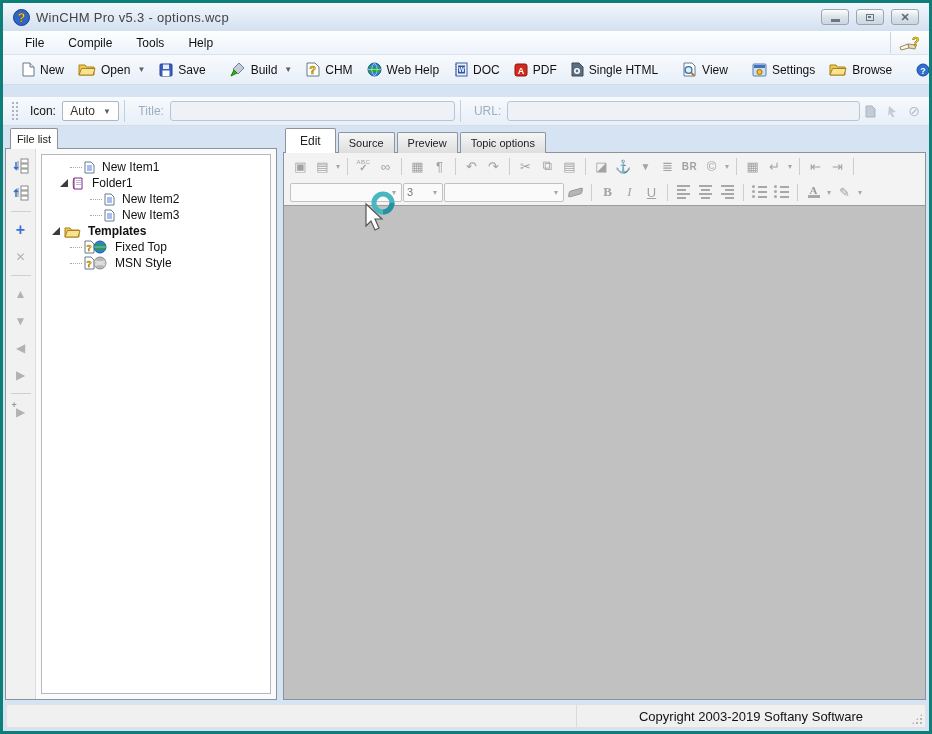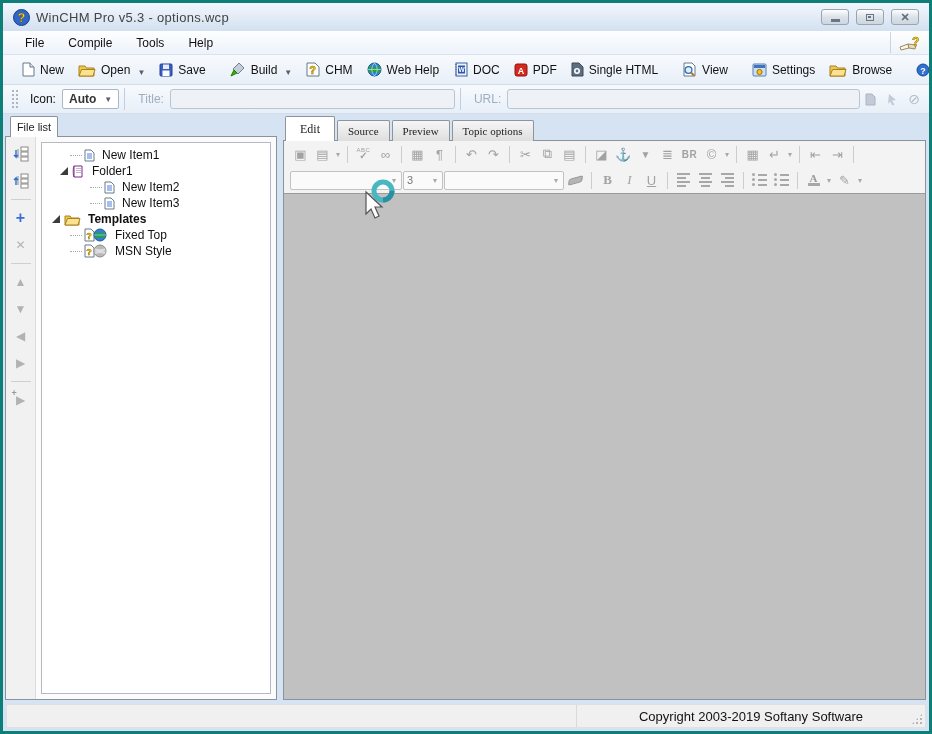--- a/index.html
+++ b/index.html
@@ -19,29 +19,29 @@
 
   
   .menubar { height:24px; flex:0 0 24px; background:linear-gradient(#fdfeff,#edf3fa); border-bottom:1px solid #d9e2ee; display:flex; align-items:center; padding-left:22px; gap:24px; position:relative; }
   .menu-item { font-size:12px; color:#111; cursor:default; }
   .menu-help-btn { position:absolute; right:3px; top:1px; bottom:1px; width:36px; border-left:1px solid #c9d4e2; display:grid; place-items:center; background:linear-gradient(#fefefe,#eef3f9); }
 
   
   .toolbar { background:linear-gradient(#f7fafd,#e8eff8); border-bottom:1px solid #d3dde9; display:flex; align-items:center; }
   .toolbar1 { height:30px; flex:0 0 30px; padding:0 4px; }
   .grip { width:7px; height:20px; margin:0 4px; background-image:radial-gradient(#aab6c4 1px, transparent 1.2px); background-size:4px 4px; }
-  .tbtn { display:flex; align-items:flex-end; gap:5px; padding:3px 7px; border-radius:3px; font-size:12px; color:#111; white-space:nowrap; }
+  .tbtn { display:flex; align-items:center; gap:5px; padding:3px 7px; border-radius:3px; font-size:12px; color:#111; white-space:nowrap; }
   .dd { font-size:8px; color:#55606d; margin-left:2px; }
   .tsep { width:1px; height:22px; background:#c3cedd; margin:0 5px; }
 
   
-  .toolbar2 { height:29px; flex:0 0 29px; padding:12px 4px; }
+  .toolbar2 { height:29px; flex:0 0 29px; padding:12px 4px;margin-top:12px; }
   .fld-label { font-size:12px; color:#111; margin:0 6px 0 8px; }
   .fld-label.dim { color:#9fadc0; }
-  .combo-auto { width:58px; height:20px; background:#fff; border:1px solid #aab7c6; border-radius:2px; display:flex; align-items:center; justify-content:center; gap:6px; font-size:12px; color:#333;font-weight:bold; }
+  .combo-auto { width:58px; height:20px; background:#fff; border:1px solid #aab7c6; border-radius:2px; display:flex; align-items:center; justify-content:center; gap:6px; font-size:12px; color:#333; }
   .fld-input { height:20px; background:#eef2f7; border:1px solid #bac5d3; border-radius:3px; font-size:12px; padding:0 4px; color:#333; }
   .inp-title { width:288px; }
   .inp-url { width:356px; }
   .mini-ico { width:22px; height:20px; display:grid; place-items:center; color:#b3bcc8; font-size:14px; }
 
   
   .main { flex:1; display:flex; padding:2px 3px 2px 2px; gap:6px; min-height:0; }
 
   
   .lpanel { width:272px; flex:0 0 272px; display:flex; flex-direction:column; }
@@ -60,21 +60,21 @@
   .tri-se { width:0; height:0; border:4px solid transparent; border-bottom-color:#3c3c3c; border-right-color:#3c3c3c; }
   .tdash { width:12px; border-top:1px dotted #a8a8a8; }
   .ticon { display:flex; align-items:center; margin:0 4px 0 2px; }
   .tlabel { padding:0 3px; line-height:14px; }
   .tlabel.bold { font-weight:bold; }
   .tlabel.sel { color:#0009d6; font-weight:bold; background:#cfe5fc; border:1px solid #86aedd; border-radius:2px; }
 
   
   .rpanel { flex:1; display:flex; flex-direction:column; min-width:0; }
   .rtabs { display:flex; align-items:flex-end; gap:2px; padding-left:2px; position:relative; z-index:2; }
-  .rtab { font-size:11px; color:#222; background:linear-gradient(#f6f6f6,#dedede); border:1px solid #8e949c; border-bottom:none; border-radius:2px 2px 0 0; height:21px; padding:0 10px; display:flex; align-items:center;font-family:Liberation Serif, serif; }
+  .rtab { font-size:11px; color:#222; background:linear-gradient(#f6f6f6,#dedede); border:1px solid #8e949c; border-bottom:none; border-radius:2px 2px 0 0; height:21px; padding:0 10px; display:flex; align-items:center; }
   .rtab.active { background:#fff; height:25px; font-size:12px; padding:0 14px; }
   .rbox { flex:1; border:1px solid #8a929c; background:#f3f3f3; margin-top:-1px; display:flex; flex-direction:column; min-height:0; }
   .etb { height:26px; flex:0 0 26px; display:flex; align-items:center; padding:0 6px; gap:1px; }
   .eicon { min-width:21px; height:20px; display:grid; place-items:center; font-size:13px; color:#a2a2a2; }
   .eicon.sm { font-size:10px; }
   .esep { width:1px; height:17px; background:#cdcdcd; margin:0 4px; }
   .edd { font-size:8px; color:#a8a8a8; padding:0 2px; }
   .stack { display:flex; flex-direction:column; align-items:center; line-height:.65; color:#a2a2a2; }
   .stack small { font-size:6px; letter-spacing:.5px; } .stack b { font-size:10px; font-weight:bold; }
   .ecombo { height:19px; border:1px solid #c2c2c2; border-radius:2px; background:#fafafa; display:flex; align-items:center; font-size:11px; color:#777; padding:0 3px; justify-content:space-between; }

